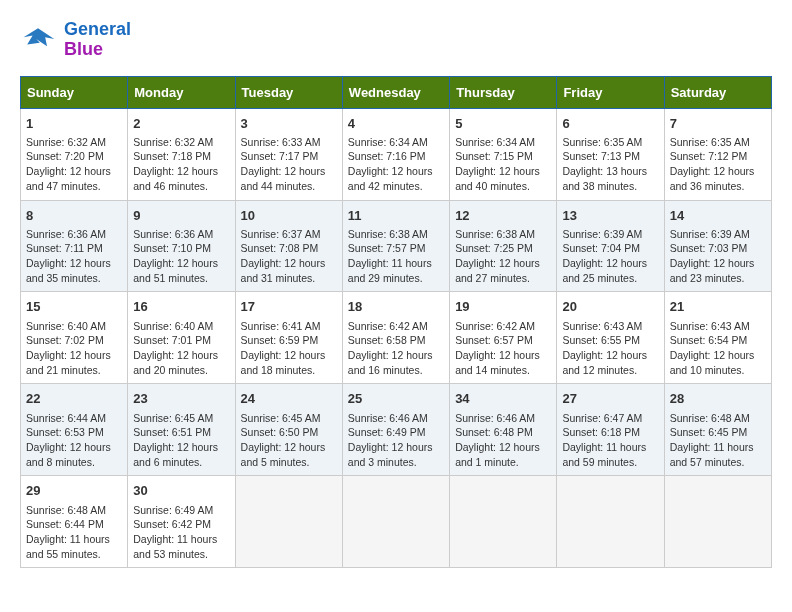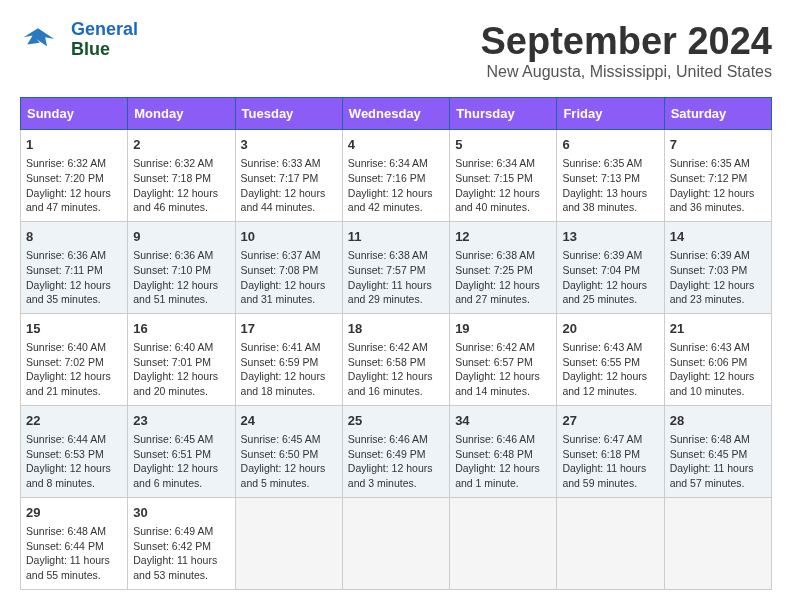--- a/index.html
+++ b/index.html
@@ -12,21 +12,21 @@
     }
     .header-section {
       display: flex;
       justify-content: space-between;
       align-items: flex-start;
       margin-bottom: 16px;
     }
     .logo {
       display: flex;
       align-items: center;
-      gap: 15px;
+      gap: 8px;
     }
     .logo-text {
       font-size: 18px;
       font-weight: bold;
       color: #333;
       line-height: 1.1;
     }
     .logo-text span {
       color: #1a6bbf;
     }
@@ -45,21 +45,21 @@
     .subtitle {
       font-size: 16px;
       color: #555;
     }
     .calendar-table {
       width: 100%;
       border-collapse: collapse;
       font-size: 11px;
     }
     .calendar-table thead tr th {
-      background-color: #8b5cf6;
+      background-color: #4d7c0f;
       color: #fff;
       padding: 8px 6px;
       text-align: left;
       font-size: 13px;
       font-weight: bold;
       border: 1px solid #2065a8;
     }
     .calendar-table tbody tr td {
       vertical-align: top;
       border: 1px solid #ccc;
@@ -90,26 +90,22 @@
 </head>
 <body>
 
 <div class="header-section">
   <div class="logo">
     <svg class="logo-bird" viewBox="0 0 40 30">
       <polygon points="20,2 38,14 28,12 30,22 18,14 22,18 8,20 14,10 4,12" fill="#2979c0"></polygon>
     </svg>
     <div class="logo-text">
       <div><span>General</span></div>
-      <div><span style="color:#14532d">Blue</span></div>
+      <div><span style="color:#a21caf">Blue</span></div>
     </div>
-  </div>
-  <div class="title-section">
-    <div class="month-title">September 2024</div>
-    <div class="subtitle">New Augusta, Mississippi, United States</div>
   </div>
 </div>
 
 <table class="calendar-table">
   <thead>
     <tr>
       <th>Sunday</th>
       <th>Monday</th>
       <th>Tuesday</th>
       <th>Wednesday</th>
@@ -137,21 +133,21 @@
         <td><span class="day-number">13</span><span>Sunrise: 6:39 AM</span><br><span>Sunset: 7:04 PM</span><br><span>Daylight: 12 hours and 25 minutes.</span></td>
         <td><span class="day-number">14</span><span>Sunrise: 6:39 AM</span><br><span>Sunset: 7:03 PM</span><br><span>Daylight: 12 hours and 23 minutes.</span></td>
       </tr>
       <tr>
         <td><span class="day-number">15</span><span>Sunrise: 6:40 AM</span><br><span>Sunset: 7:02 PM</span><br><span>Daylight: 12 hours and 21 minutes.</span></td>
         <td><span class="day-number">16</span><span>Sunrise: 6:40 AM</span><br><span>Sunset: 7:01 PM</span><br><span>Daylight: 12 hours and 20 minutes.</span></td>
         <td><span class="day-number">17</span><span>Sunrise: 6:41 AM</span><br><span>Sunset: 6:59 PM</span><br><span>Daylight: 12 hours and 18 minutes.</span></td>
         <td><span class="day-number">18</span><span>Sunrise: 6:42 AM</span><br><span>Sunset: 6:58 PM</span><br><span>Daylight: 12 hours and 16 minutes.</span></td>
         <td><span class="day-number">19</span><span>Sunrise: 6:42 AM</span><br><span>Sunset: 6:57 PM</span><br><span>Daylight: 12 hours and 14 minutes.</span></td>
         <td><span class="day-number">20</span><span>Sunrise: 6:43 AM</span><br><span>Sunset: 6:55 PM</span><br><span>Daylight: 12 hours and 12 minutes.</span></td>
-        <td><span class="day-number">21</span><span>Sunrise: 6:43 AM</span><br><span>Sunset: 6:06 PM</span><br><span>Daylight: 12 hours and 10 minutes.</span></td>
+        <td><span class="day-number">21</span><span>Sunrise: 6:43 AM</span><br><span>Sunset: 6:54 PM</span><br><span>Daylight: 12 hours and 10 minutes.</span></td>
       </tr>
       <tr>
         <td><span class="day-number">22</span><span>Sunrise: 6:44 AM</span><br><span>Sunset: 6:53 PM</span><br><span>Daylight: 12 hours and 8 minutes.</span></td>
         <td><span class="day-number">23</span><span>Sunrise: 6:45 AM</span><br><span>Sunset: 6:51 PM</span><br><span>Daylight: 12 hours and 6 minutes.</span></td>
         <td><span class="day-number">24</span><span>Sunrise: 6:45 AM</span><br><span>Sunset: 6:50 PM</span><br><span>Daylight: 12 hours and 5 minutes.</span></td>
         <td><span class="day-number">25</span><span>Sunrise: 6:46 AM</span><br><span>Sunset: 6:49 PM</span><br><span>Daylight: 12 hours and 3 minutes.</span></td>
         <td><span class="day-number">34</span><span>Sunrise: 6:46 AM</span><br><span>Sunset: 6:48 PM</span><br><span>Daylight: 12 hours and 1 minute.</span></td>
         <td><span class="day-number">27</span><span>Sunrise: 6:47 AM</span><br><span>Sunset: 6:18 PM</span><br><span>Daylight: 11 hours and 59 minutes.</span></td>
         <td><span class="day-number">28</span><span>Sunrise: 6:48 AM</span><br><span>Sunset: 6:45 PM</span><br><span>Daylight: 11 hours and 57 minutes.</span></td>
       </tr>

